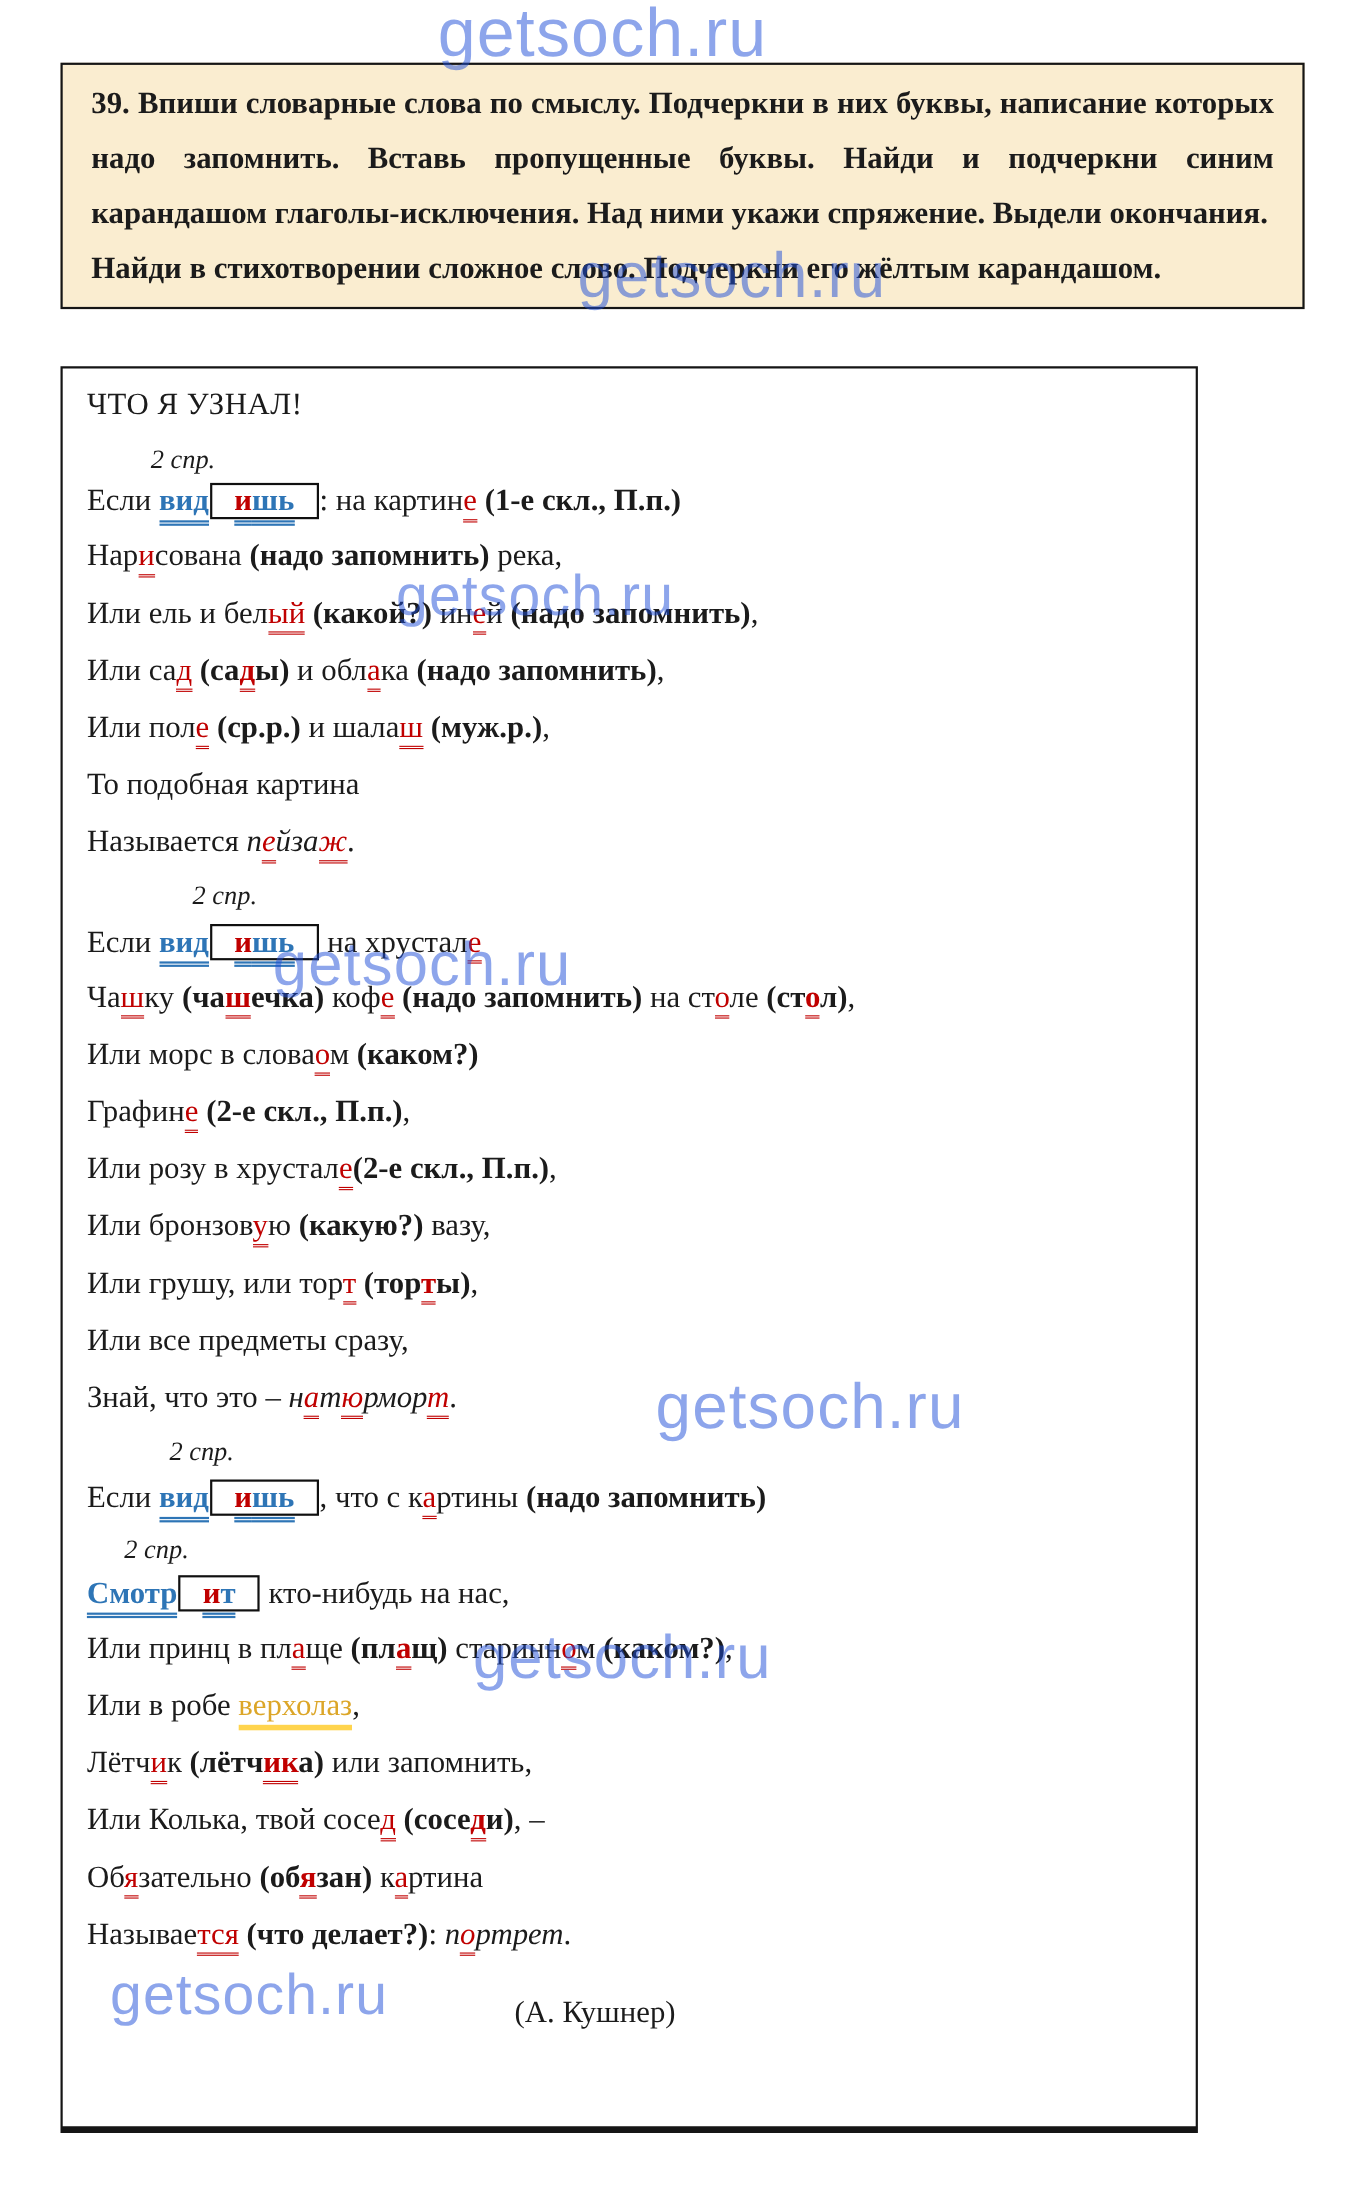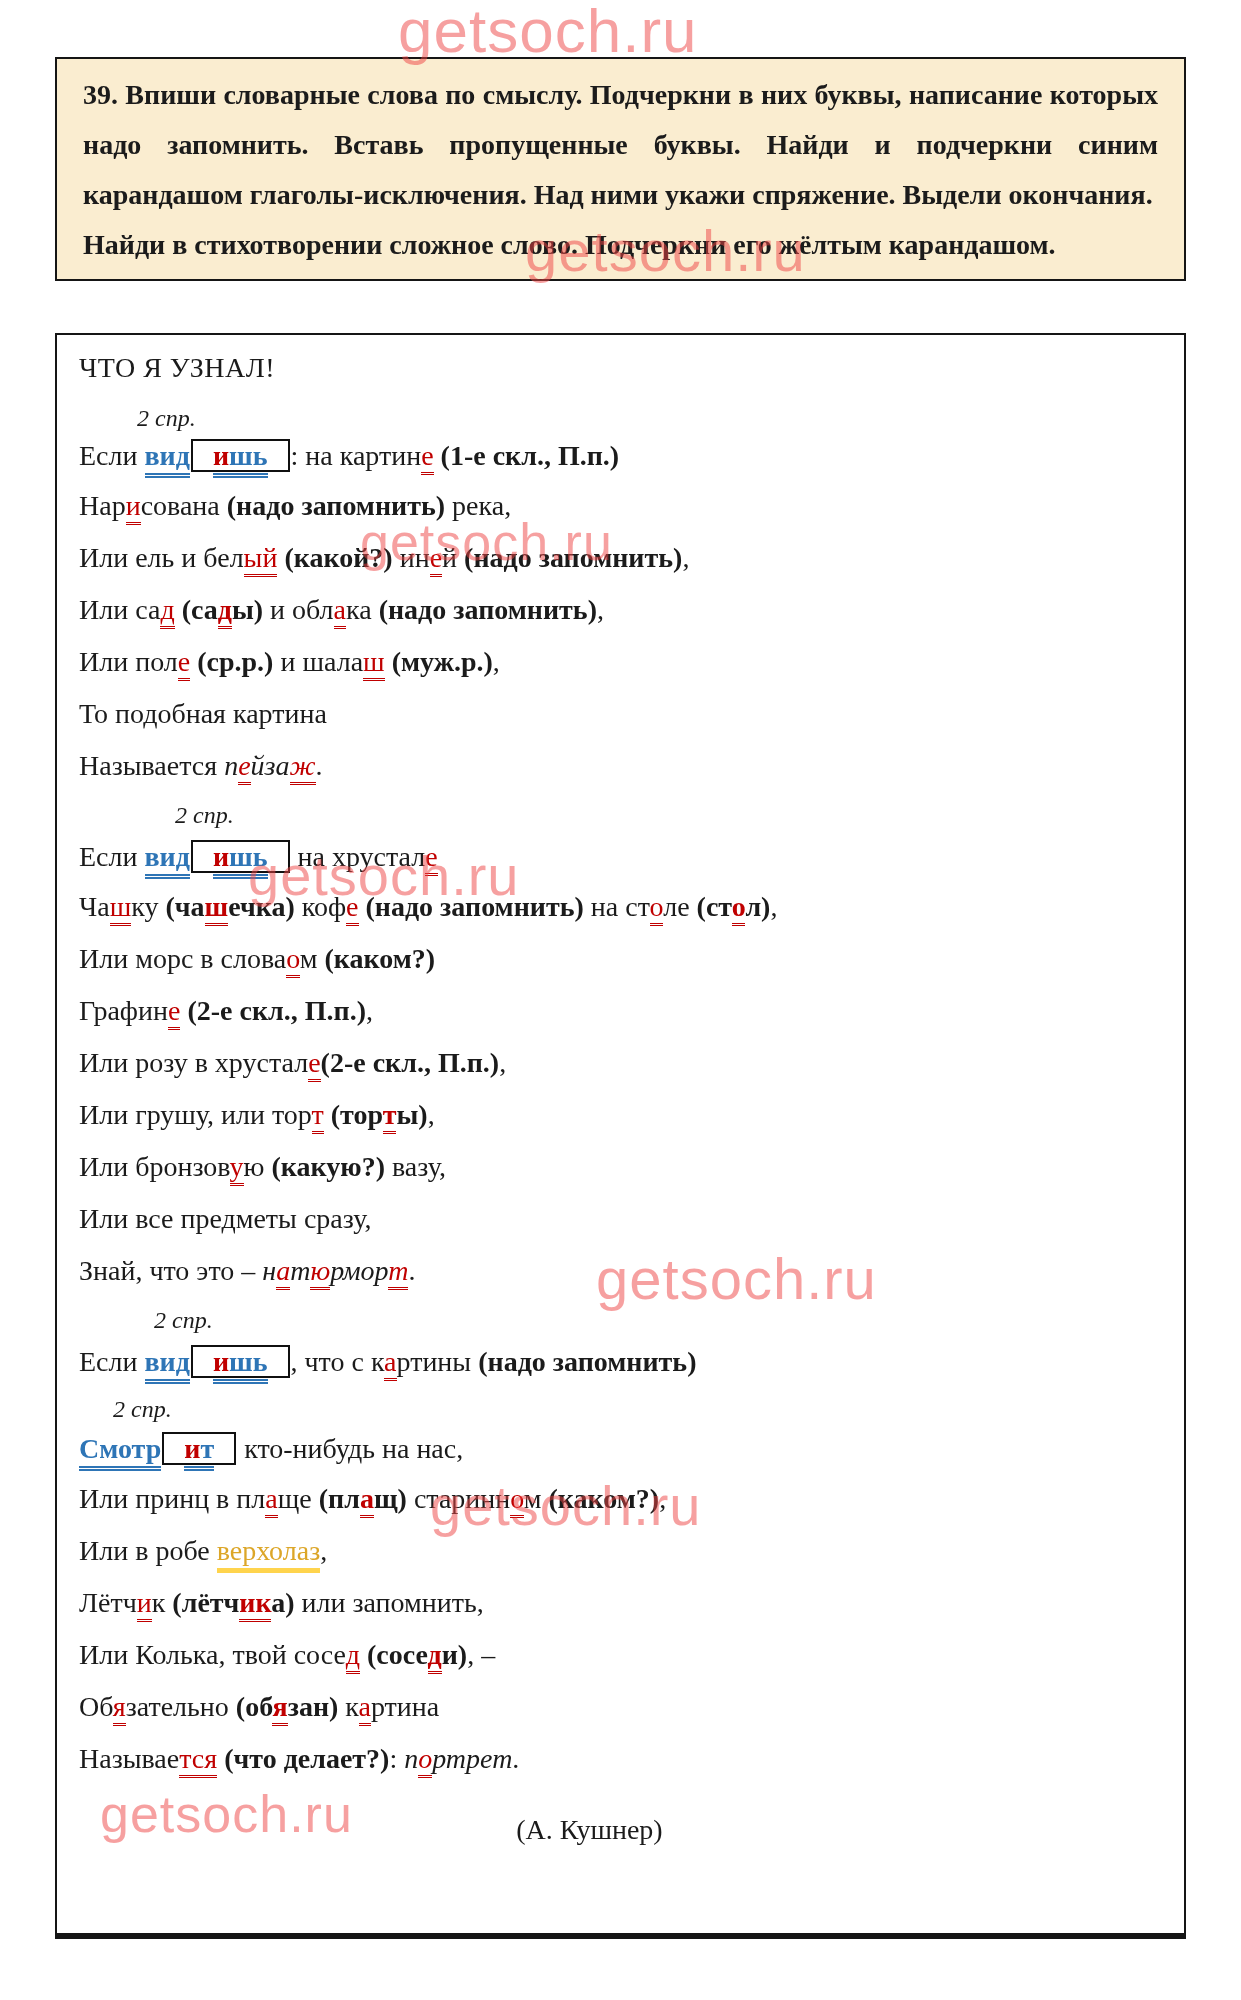--- a/index.html
+++ b/index.html
@@ -15,38 +15,38 @@
     width:1241px;height:2000px;position:relative;background:#ffffff;
     font-family:"Liberation Serif","DejaVu Serif",serif;color:var(--ink);
     overflow:hidden;
   }
   .page{position:relative;width:1241px;height:2000px;}
 
   
   .wm{
     position:absolute;z-index:5;pointer-events:none;
     font-family:"Liberation Sans","DejaVu Sans",sans-serif;
-    color:#ef4444;opacity:.5;letter-spacing:1px;font-weight:400;
+    color:#1d4ed8;opacity:.5;letter-spacing:1px;font-weight:400;
     white-space:nowrap;line-height:1;
   }
 
   
   .task-box{
     position:absolute;left:55px;top:57px;width:1131px;height:224px;
     box-sizing:border-box;background:var(--task-bg);
     border:2px solid #151515;
     padding:11px 26px 0 26px;
     font-weight:bold;font-size:28px;line-height:50px;
   }
   .task-box p{margin:0;}
   .task-p1{text-align:justify;}
 
   
   .poem-box{
-    position:absolute;left:55px;top:333px;width:1131px;height:1606px;
+    position:absolute;left:55px;top:333px;width:1034px;height:1606px;
     box-sizing:border-box;background:#ffffff;
     border:2px solid #151515;border-bottom-width:6px;
     padding:18px 24px 0 22px;
     font-size:28px;
   }
   .pline{height:30px;line-height:30px;margin-bottom:22px;white-space:nowrap;}
   .ptitle{height:30px;line-height:30px;margin-bottom:22px;letter-spacing:.5px;}
   .spr{font-style:italic;font-size:24px;height:26px;line-height:26px;margin-top:21px;}
   .author{text-align:center;margin-right:60px;height:30px;line-height:30px;}
 
@@ -84,22 +84,22 @@
       <div class="pline"><span class="s-n">Или са</span><span class="s-r">д</span><span class="s-n"> </span><span class="s-b">(са</span><span class="s-rb">д</span><span class="s-b">ы)</span><span class="s-n"> и обл</span><span class="s-r">а</span><span class="s-n">ка </span><span class="s-b">(надо запомнить)</span><span class="s-n">,</span></div>
       <div class="pline"><span class="s-n">Или пол</span><span class="s-r">е</span><span class="s-n"> </span><span class="s-b">(ср.р.)</span><span class="s-n"> и шала</span><span class="s-r">ш</span><span class="s-n"> </span><span class="s-b">(муж.р.)</span><span class="s-n">,</span></div>
       <div class="pline"><span class="s-n">То подобная картина</span></div>
       <div class="pline" style="margin-bottom: 12px;"><span class="s-n">Называется </span><span class="s-i">п</span><span class="s-ir">е</span><span class="s-i">йза</span><span class="s-ir">ж</span><span class="s-n">.</span></div>
       <div class="spr" style="margin-left: 96px; margin-bottom: 12px;">2 спр.</div>
       <div class="pline"><span class="s-n">Если </span><span class="s-B">вид</span><span class="ending-box"><span class="s-rB">и</span><span class="s-B">шь</span></span><span class="s-n"> на хрустал</span><span class="s-r">е</span></div>
       <div class="pline"><span class="s-n">Ча</span><span class="s-r">ш</span><span class="s-n">ку </span><span class="s-b">(ча</span><span class="s-rb">ш</span><span class="s-b">ечка)</span><span class="s-n"> коф</span><span class="s-r">е</span><span class="s-n"> </span><span class="s-b">(надо запомнить)</span><span class="s-n"> на ст</span><span class="s-r">о</span><span class="s-n">ле </span><span class="s-b">(ст</span><span class="s-rb">о</span><span class="s-b">л)</span><span class="s-n">,</span></div>
       <div class="pline"><span class="s-n">Или морс в слова</span><span class="s-r">о</span><span class="s-n">м </span><span class="s-b">(каком?)</span></div>
       <div class="pline"><span class="s-n">Графин</span><span class="s-r">е</span><span class="s-n"> </span><span class="s-b">(2-е скл., П.п.)</span><span class="s-n">,</span></div>
       <div class="pline"><span class="s-n">Или розу в хрустал</span><span class="s-r">е</span><span class="s-b">(2-е скл., П.п.)</span><span class="s-n">,</span></div>
+      <div class="pline"><span class="s-n">Или бронзов</span><span class="s-r">у</span><span class="s-n">ю </span><span class="s-b">(какую?)</span><span class="s-n"> вазу,</span></div>
       <div class="pline"><span class="s-n">Или грушу, или тор</span><span class="s-r">т</span><span class="s-n"> </span><span class="s-b">(тор</span><span class="s-rb">т</span><span class="s-b">ы)</span><span class="s-n">,</span></div>
-      <div class="pline"><span class="s-n">Или бронзов</span><span class="s-r">у</span><span class="s-n">ю </span><span class="s-b">(какую?)</span><span class="s-n"> вазу,</span></div>
       <div class="pline"><span class="s-n">Или все предметы сразу,</span></div>
       <div class="pline" style="margin-bottom: 2px;"><span class="s-n">Знай, что это – </span><span class="s-i">н</span><span class="s-ir">а</span><span class="s-i">т</span><span class="s-ir">ю</span><span class="s-i">рмор</span><span class="s-ir">т</span><span class="s-n">.</span></div>
       <div class="spr" style="margin-left: 75px; margin-bottom: 12px;">2 спр.</div>
       <div class="pline" style="margin-bottom: 14px;"><span class="s-n">Если </span><span class="s-B">вид</span><span class="ending-box"><span class="s-rB">и</span><span class="s-B">шь</span></span><span class="s-n">, что с к</span><span class="s-r">а</span><span class="s-n">ртины </span><span class="s-b">(надо запомнить)</span></div>
       <div class="spr" style="margin-left: 34px; margin-bottom: 10px;">2 спр.</div>
       <div class="pline"><span class="s-B">Смотр</span><span class="ending-box"><span class="s-rB">и</span><span class="s-B">т</span></span><span class="s-n"> кто-нибудь на нас,</span></div>
       <div class="pline"><span class="s-n">Или принц в пл</span><span class="s-r">а</span><span class="s-n">ще </span><span class="s-b">(пл</span><span class="s-rb">а</span><span class="s-b">щ)</span><span class="s-n"> старинн</span><span class="s-r">о</span><span class="s-n">м </span><span class="s-b">(каком?)</span><span class="s-n">,</span></div>
       <div class="pline"><span class="s-n">Или в робе </span><span class="s-y">верхолаз</span><span class="s-n">,</span></div>
       <div class="pline"><span class="s-n">Лётч</span><span class="s-r">и</span><span class="s-n">к </span><span class="s-b">(лётч</span><span class="s-rb">ик</span><span class="s-b">а)</span><span class="s-n"> или запомнить,</span></div>
       <div class="pline"><span class="s-n">Или Колька, твой сосе</span><span class="s-r">д</span><span class="s-n"> </span><span class="s-b">(сосе</span><span class="s-rb">д</span><span class="s-b">и)</span><span class="s-n">, –</span></div>

